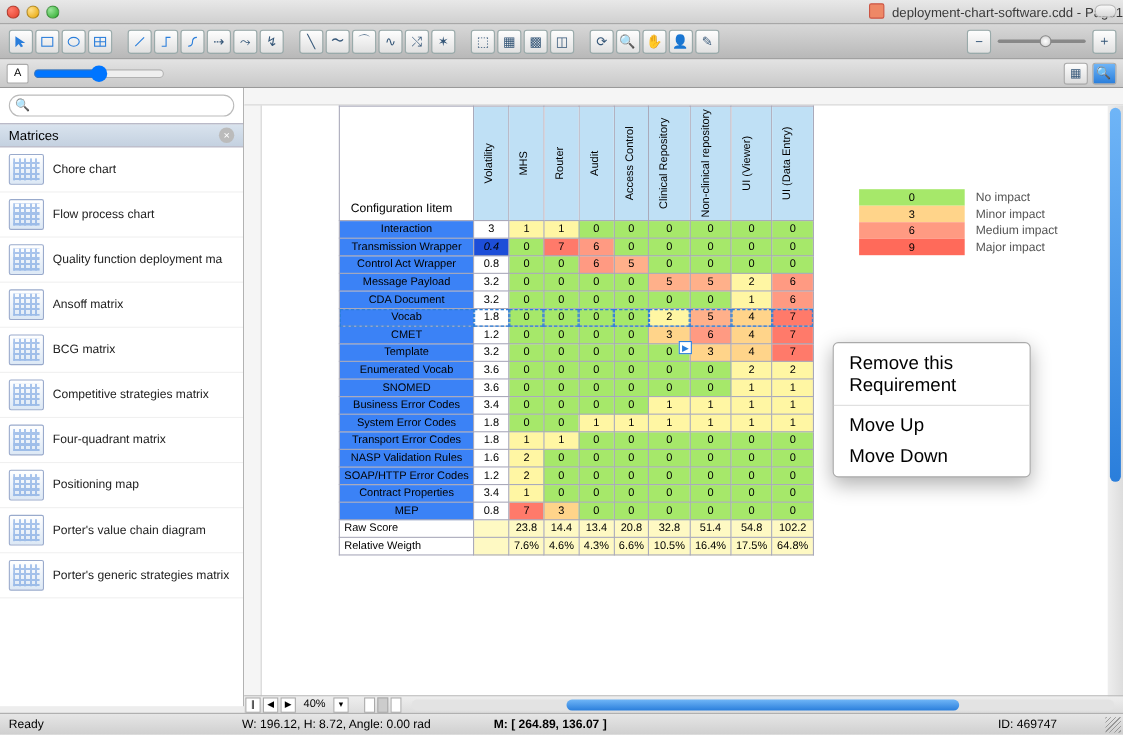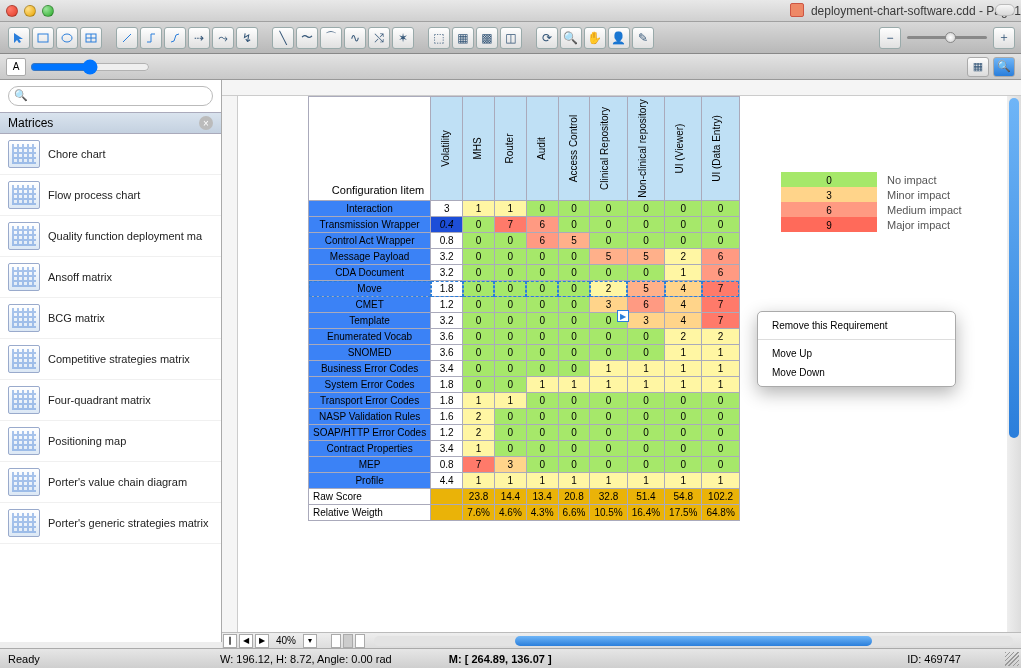--- a/index.html
+++ b/index.html
@@ -50,42 +50,42 @@
 .ruler-v{ width:16px; position:absolute; left:0; top:16px; bottom:0; background:#f5f5f5; border-right:1px solid #ccc;}
 .canvas-inner{ position:absolute; left:16px; top:16px; right:0; bottom:0; background:#fff;}
 
 
 .matrix-wrap{ position:absolute; left:70px; top:0; }
 .dep-matrix{ border-collapse:collapse; font-size:10px;}
 .dep-matrix th,.dep-matrix td{ border:1px solid #aab; padding:2px 4px; text-align:center; font-weight:normal;}
 .dep-matrix .row-h{ text-align:center; background:#3b82f6; min-width:110px;}
 .dep-matrix thead th{ background:#bfe0f5; height:104px; min-width:30px; position:relative;}
 .dep-matrix thead th .rot{ transform:rotate(-90deg); white-space:nowrap; position:absolute; bottom:46px; left:50%; transform-origin:left; font-size:10px; transform:rotate(-90deg) translate(-50%,0); left:14px;}
-.dep-matrix thead th.cfg-head{ background:#fff; vertical-align:bottom; text-align:right; padding-bottom:4px; padding-right:6px; font-size:11px;}
-.dep-matrix tfoot td{ background:#eab308; font-size:10px;}
+.dep-matrix thead th.cfg-head{ background:#fff; vertical-align:bottom; text-align:right; padding-bottom:4px; padding-right:19px; font-size:11px;}
+.dep-matrix tfoot td{ background:#fef9c3; font-size:10px;}
 .dep-matrix tfoot .row-h{ background:#fff; text-align:left;}
 .c0{ background:#a6e86a;}
 .c1{ background:#fff6a3;}
 .c2{ background:#fff6a3;}
 .c3{ background:#ffd48a;}
 .c4{ background:#ffd48a;}
 .c5{ background:#ffb08a;}
 .c6{ background:#ff9a82;}
 .c7{ background:#ff7a6a;}
 .sel-row td{ outline:1px dashed #2a7edb; outline-offset:-1px;}
 .row-drag{ position:absolute; left:379px; top:214px; width:12px; height:12px; background:#fff; border:1px solid #2a7edb; display:flex; align-items:center; justify-content:center; font-size:8px; color:#2a7edb;}
 
 
 .legend{ position:absolute; right:34px; top:76px; font-size:11px;}
 .legend-row{ display:flex; align-items:center; gap:10px; margin-bottom:0;}
 .legend-swatch{ width:96px; height:15px; text-align:center; font-size:10px; line-height:15px; border-top:1px solid rgba(0,0,0,0);}
 .legend-label{ color:#555; width:100px;}
 
 
-.ctx{ position:absolute; left:519px; top:215px; width:199px; background:#fff; border:1px solid #aaa; border-radius:5px; box-shadow:0 6px 18px rgba(0,0,0,.3); padding:4px 0; font-size:10px;}
+.ctx{ position:absolute; left:519px; top:215px; width:180px; background:#fff; border:1px solid #aaa; border-radius:5px; box-shadow:0 6px 18px rgba(0,0,0,.3); padding:4px 0; font-size:17px;}
 .ctx-item{ padding:4px 14px; cursor:default;}
 .ctx-sep{ height:1px; background:#ddd; margin:4px 0;}
 
 
 .vscroll{ position:absolute; right:0; top:16px; bottom:0; width:14px; background:linear-gradient(90deg,#eee,#ddd);}
 .vscroll .thumb{ position:absolute; left:2px; right:2px; top:2px; height:340px; border-radius:5px; background:linear-gradient(#6fb5f7,#2a7edb);}
 
 
 .hscroll-bar{ position:absolute; left:222px; right:0; bottom:20px; height:16px; background:linear-gradient(#eee,#ddd); border-top:1px solid #bbb; display:flex; align-items:center; font-size:10px;}
 .hscroll-bar .nav-btn{ width:14px; height:14px; border:1px solid #aaa; background:#fff; margin:0 1px; display:flex; align-items:center; justify-content:center; font-size:8px;}
@@ -348,21 +348,21 @@
                 <td class="c0">0</td>
                 <td class="c0">0</td>
                 <td class="c0">0</td>
                 <td class="c0">0</td>
                 <td class="c0">0</td>
                 <td class="c0">0</td>
                 <td class="c1">1</td>
                 <td class="c6">6</td>
               </tr>
               <tr class="sel-row">
-                <td class="row-h">Move</td>
+                <td class="row-h">Vocab</td>
                 <td style="background: rgb(255, 255, 255); min-width: 32px;">1.8</td>
                 <td class="c0">0</td>
                 <td class="c0">0</td>
                 <td class="c0">0</td>
                 <td class="c0">0</td>
                 <td class="c2">2</td>
                 <td class="c5">5</td>
                 <td class="c4">4</td>
                 <td class="c7">7</td>
               </tr>
@@ -490,32 +490,20 @@
                 <td class="row-h">MEP</td>
                 <td style="background: rgb(255, 255, 255); min-width: 32px;">0.8</td>
                 <td class="c7">7</td>
                 <td class="c3">3</td>
                 <td class="c0">0</td>
                 <td class="c0">0</td>
                 <td class="c0">0</td>
                 <td class="c0">0</td>
                 <td class="c0">0</td>
                 <td class="c0">0</td>
-              </tr>
-              <tr>
-                <td class="row-h">Profile</td>
-                <td style="background: rgb(255, 255, 255); min-width: 32px;">4.4</td>
-                <td class="c1">1</td>
-                <td class="c1">1</td>
-                <td class="c1">1</td>
-                <td class="c1">1</td>
-                <td class="c1">1</td>
-                <td class="c1">1</td>
-                <td class="c1">1</td>
-                <td class="c1">1</td>
               </tr>
             </tbody>
           <tfoot id="dm-foot">
               <tr>
                 <td class="row-h">Raw Score</td>
                 <td></td>
                 <td>23.8</td>
                 <td>14.4</td>
                 <td>13.4</td>
                 <td>20.8</td>

